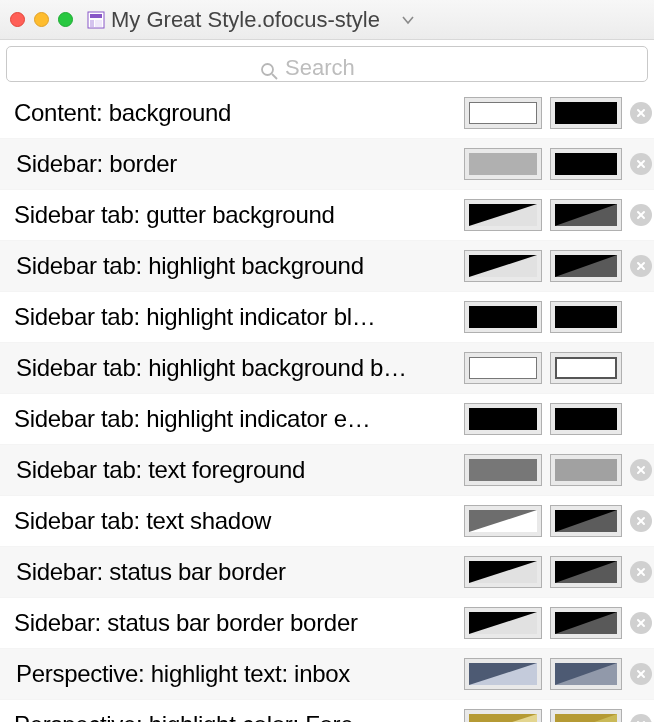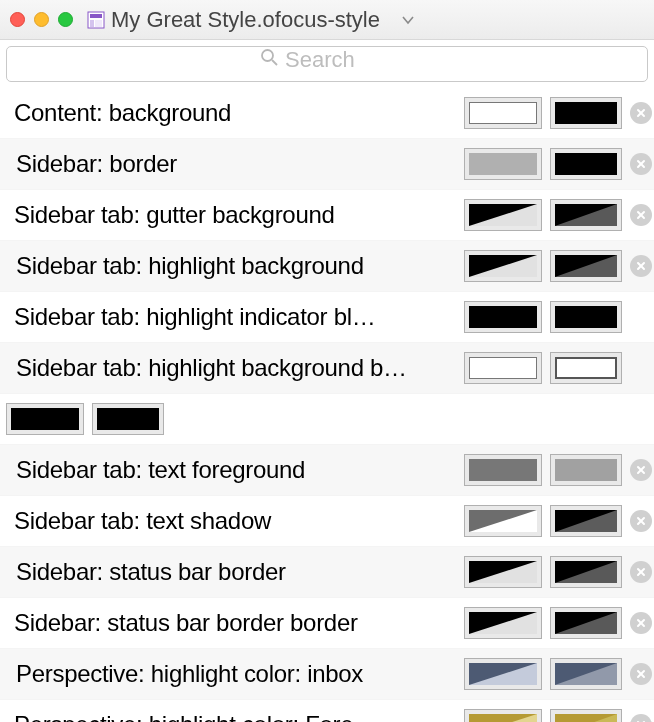--- a/index.html
+++ b/index.html
@@ -44,21 +44,21 @@
   }
 
   
   .search-wrap { padding: 6px 6px; }
   .search {
     width: 100%;
     height: 36px;
     border: 1px solid #c9c9c9;
     border-radius: 5px;
     display: flex;
-    align-items: flex-start;
+    align-items: flex-end;
     justify-content: center;
     background: #fff;
   }
   .search svg { margin-right: 6px; }
   .search input {
     border: none; outline: none;
     font-size: 22px;
     color: #333;
     background: transparent;
     width: 110px;
@@ -253,20 +253,21 @@
         </div>
         <div class="swatch-box">
           <div class="swatch-inner" style="background: rgb(233, 233, 233);">
             <div style="width: 100%; height: 100%; border: 2px solid rgb(86, 86, 86); background: rgb(255, 255, 255);"></div>
           </div>
         </div>
         <div class="clear-placeholder"></div>
       </div>
     </div>
     <div class="row">
+      <div class="label">Sidebar tab: highlight indicator e…</div>
       <div class="cells">
         <div class="swatch-box wide">
           <div class="swatch-inner" style="background: rgb(0, 0, 0);"></div>
         </div>
         <div class="swatch-box">
           <div class="swatch-inner" style="background: rgb(0, 0, 0);"></div>
         </div>
         <div class="clear-placeholder"></div>
       </div>
     </div>
@@ -350,21 +351,21 @@
         </div>
         <div class="clear-btn">
           <svg width="12" height="12" viewBox="0 0 12 12">
             <line x1="3" y1="3" x2="9" y2="9" stroke="#fff" stroke-width="2" stroke-linecap="round"></line>
             <line x1="9" y1="3" x2="3" y2="9" stroke="#fff" stroke-width="2" stroke-linecap="round"></line>
           </svg>
         </div>
       </div>
     </div>
     <div class="row alt">
-      <div class="label">Perspective: highlight color: inbox</div>
+      <div class="label">Perspective: highlight text: inbox</div>
       <div class="cells">
         <div class="swatch-box wide">
           <div class="swatch-inner"><svg width="100%" height="100%" viewBox="0 0 100 40" preserveAspectRatio="none">
               <rect x="0" y="0" width="100" height="40" fill="#c4cbdb"></rect>
               <polygon points="0,0 100,0 0,40" fill="#4d5a73"></polygon>
             </svg></div>
         </div>
         <div class="swatch-box">
           <div class="swatch-inner"><svg width="100%" height="100%" viewBox="0 0 100 40" preserveAspectRatio="none">
               <rect x="0" y="0" width="100" height="40" fill="#9199aa"></rect>

